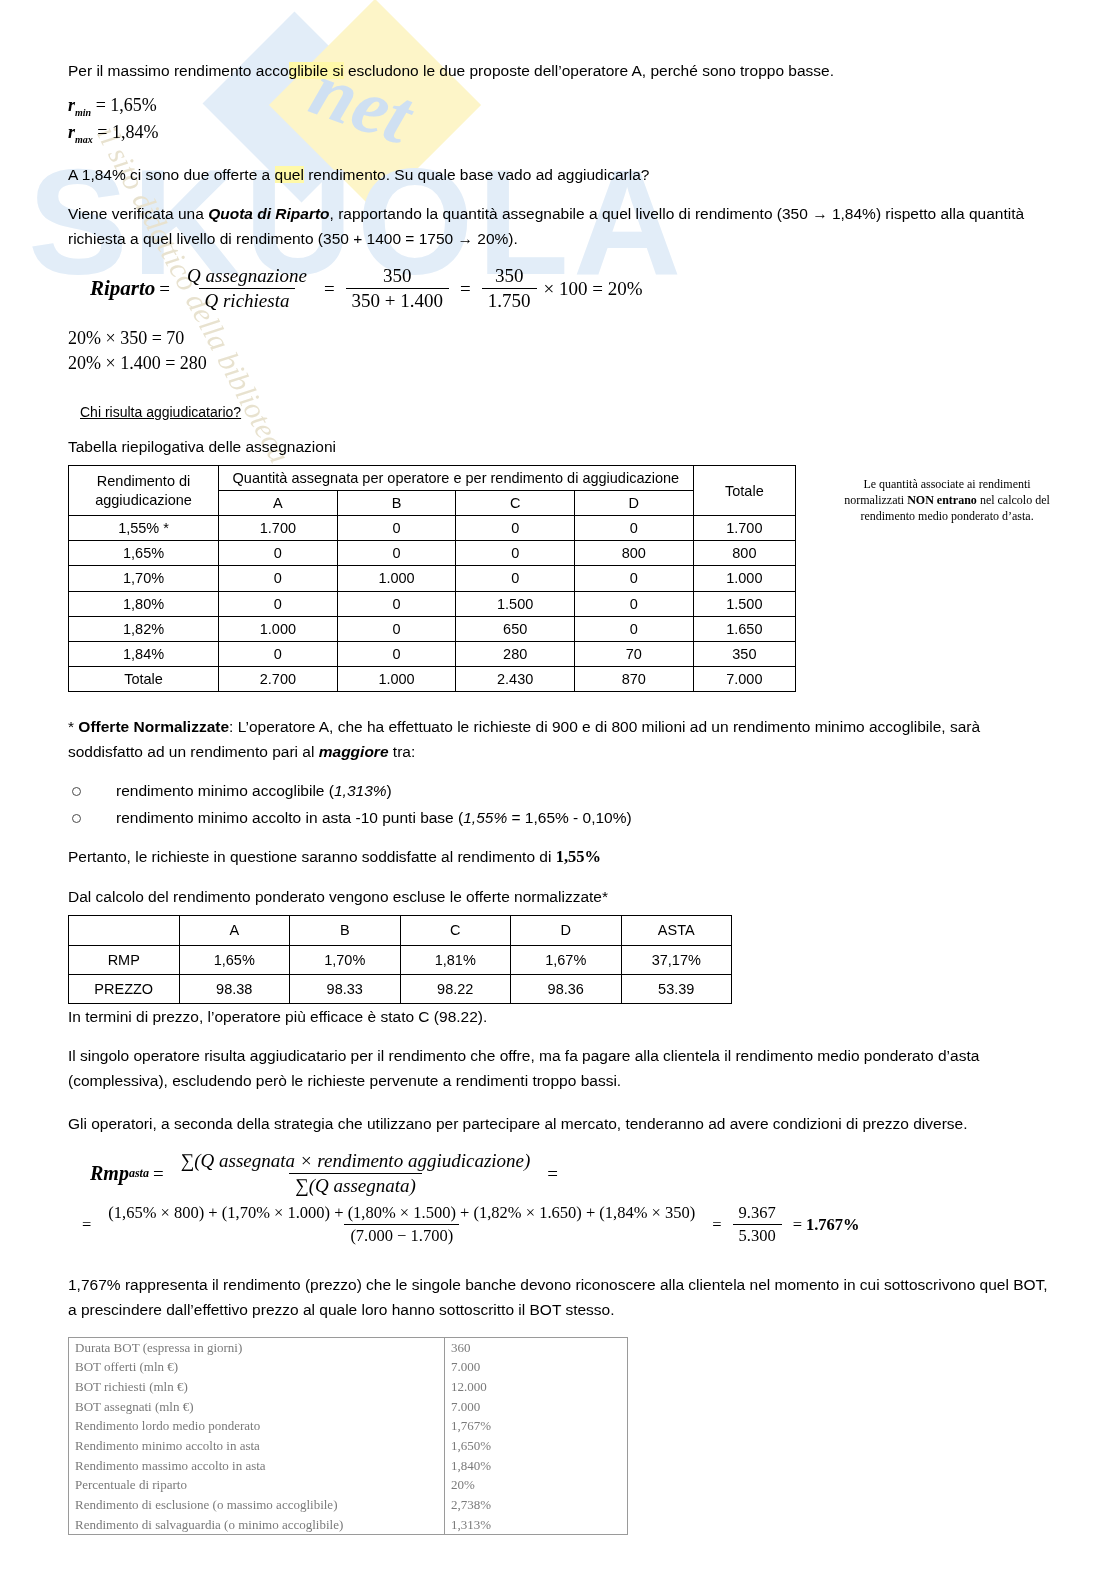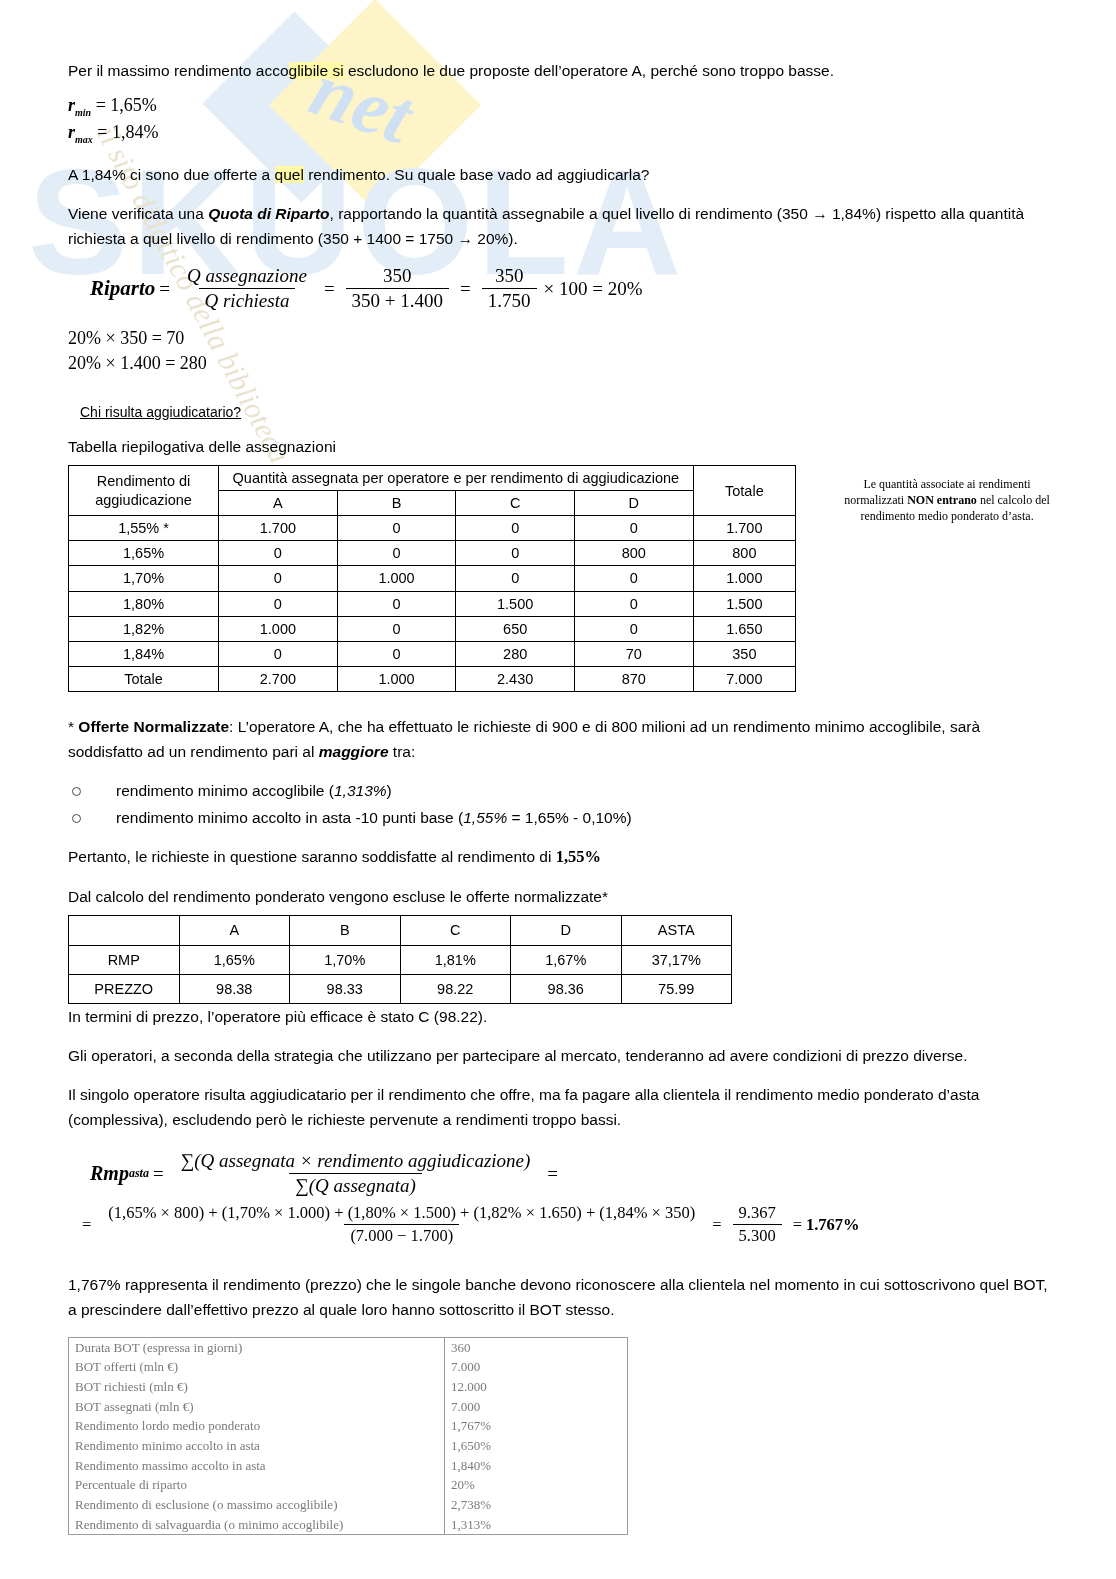--- a/index.html
+++ b/index.html
@@ -376,28 +376,28 @@
         <td>1,81%</td>
         <td>1,67%</td>
         <td>37,17%</td>
       </tr>
       <tr>
         <td>PREZZO</td>
         <td>98.38</td>
         <td>98.33</td>
         <td>98.22</td>
         <td>98.36</td>
-        <td>75.99</td>
+        <td>53.39</td>
       </tr>
     </tbody>
   </table>
 
   <p class="body" style="margin-top:0;">In termini di prezzo, l’operatore più efficace è stato C (98.22).</p>
+  <p class="body" style="margin-bottom:18px;">Il singolo operatore risulta aggiudicatario per il rendimento che offre, ma fa pagare alla clientela il rendimento medio ponderato d’asta (complessiva), escludendo però le richieste pervenute a rendimenti troppo bassi.</p>
   <p class="body">Gli operatori, a seconda della strategia che utilizzano per partecipare al mercato, tenderanno ad avere condizioni di prezzo diverse.</p>
-  <p class="body" style="margin-bottom:18px;">Il singolo operatore risulta aggiudicatario per il rendimento che offre, ma fa pagare alla clientela il rendimento medio ponderato d’asta (complessiva), escludendo però le richieste pervenute a rendimenti troppo bassi.</p>
 
   <div class="mathrow" style="margin-left:22px;">
     <span style="font-weight:bold;font-style:italic;font-size:20px;">Rmp</span>
       <span style="font-weight:bold;font-style:italic;font-size:12px;">asta</span>
     <span class="op">=</span>
     <span class="frac">
       <span class="num i">∑(Q assegnata  ×  rendimento aggiudicazione)</span>
       <span class="den i">∑(Q assegnata)</span>
     </span>
     <span class="op">=</span>

